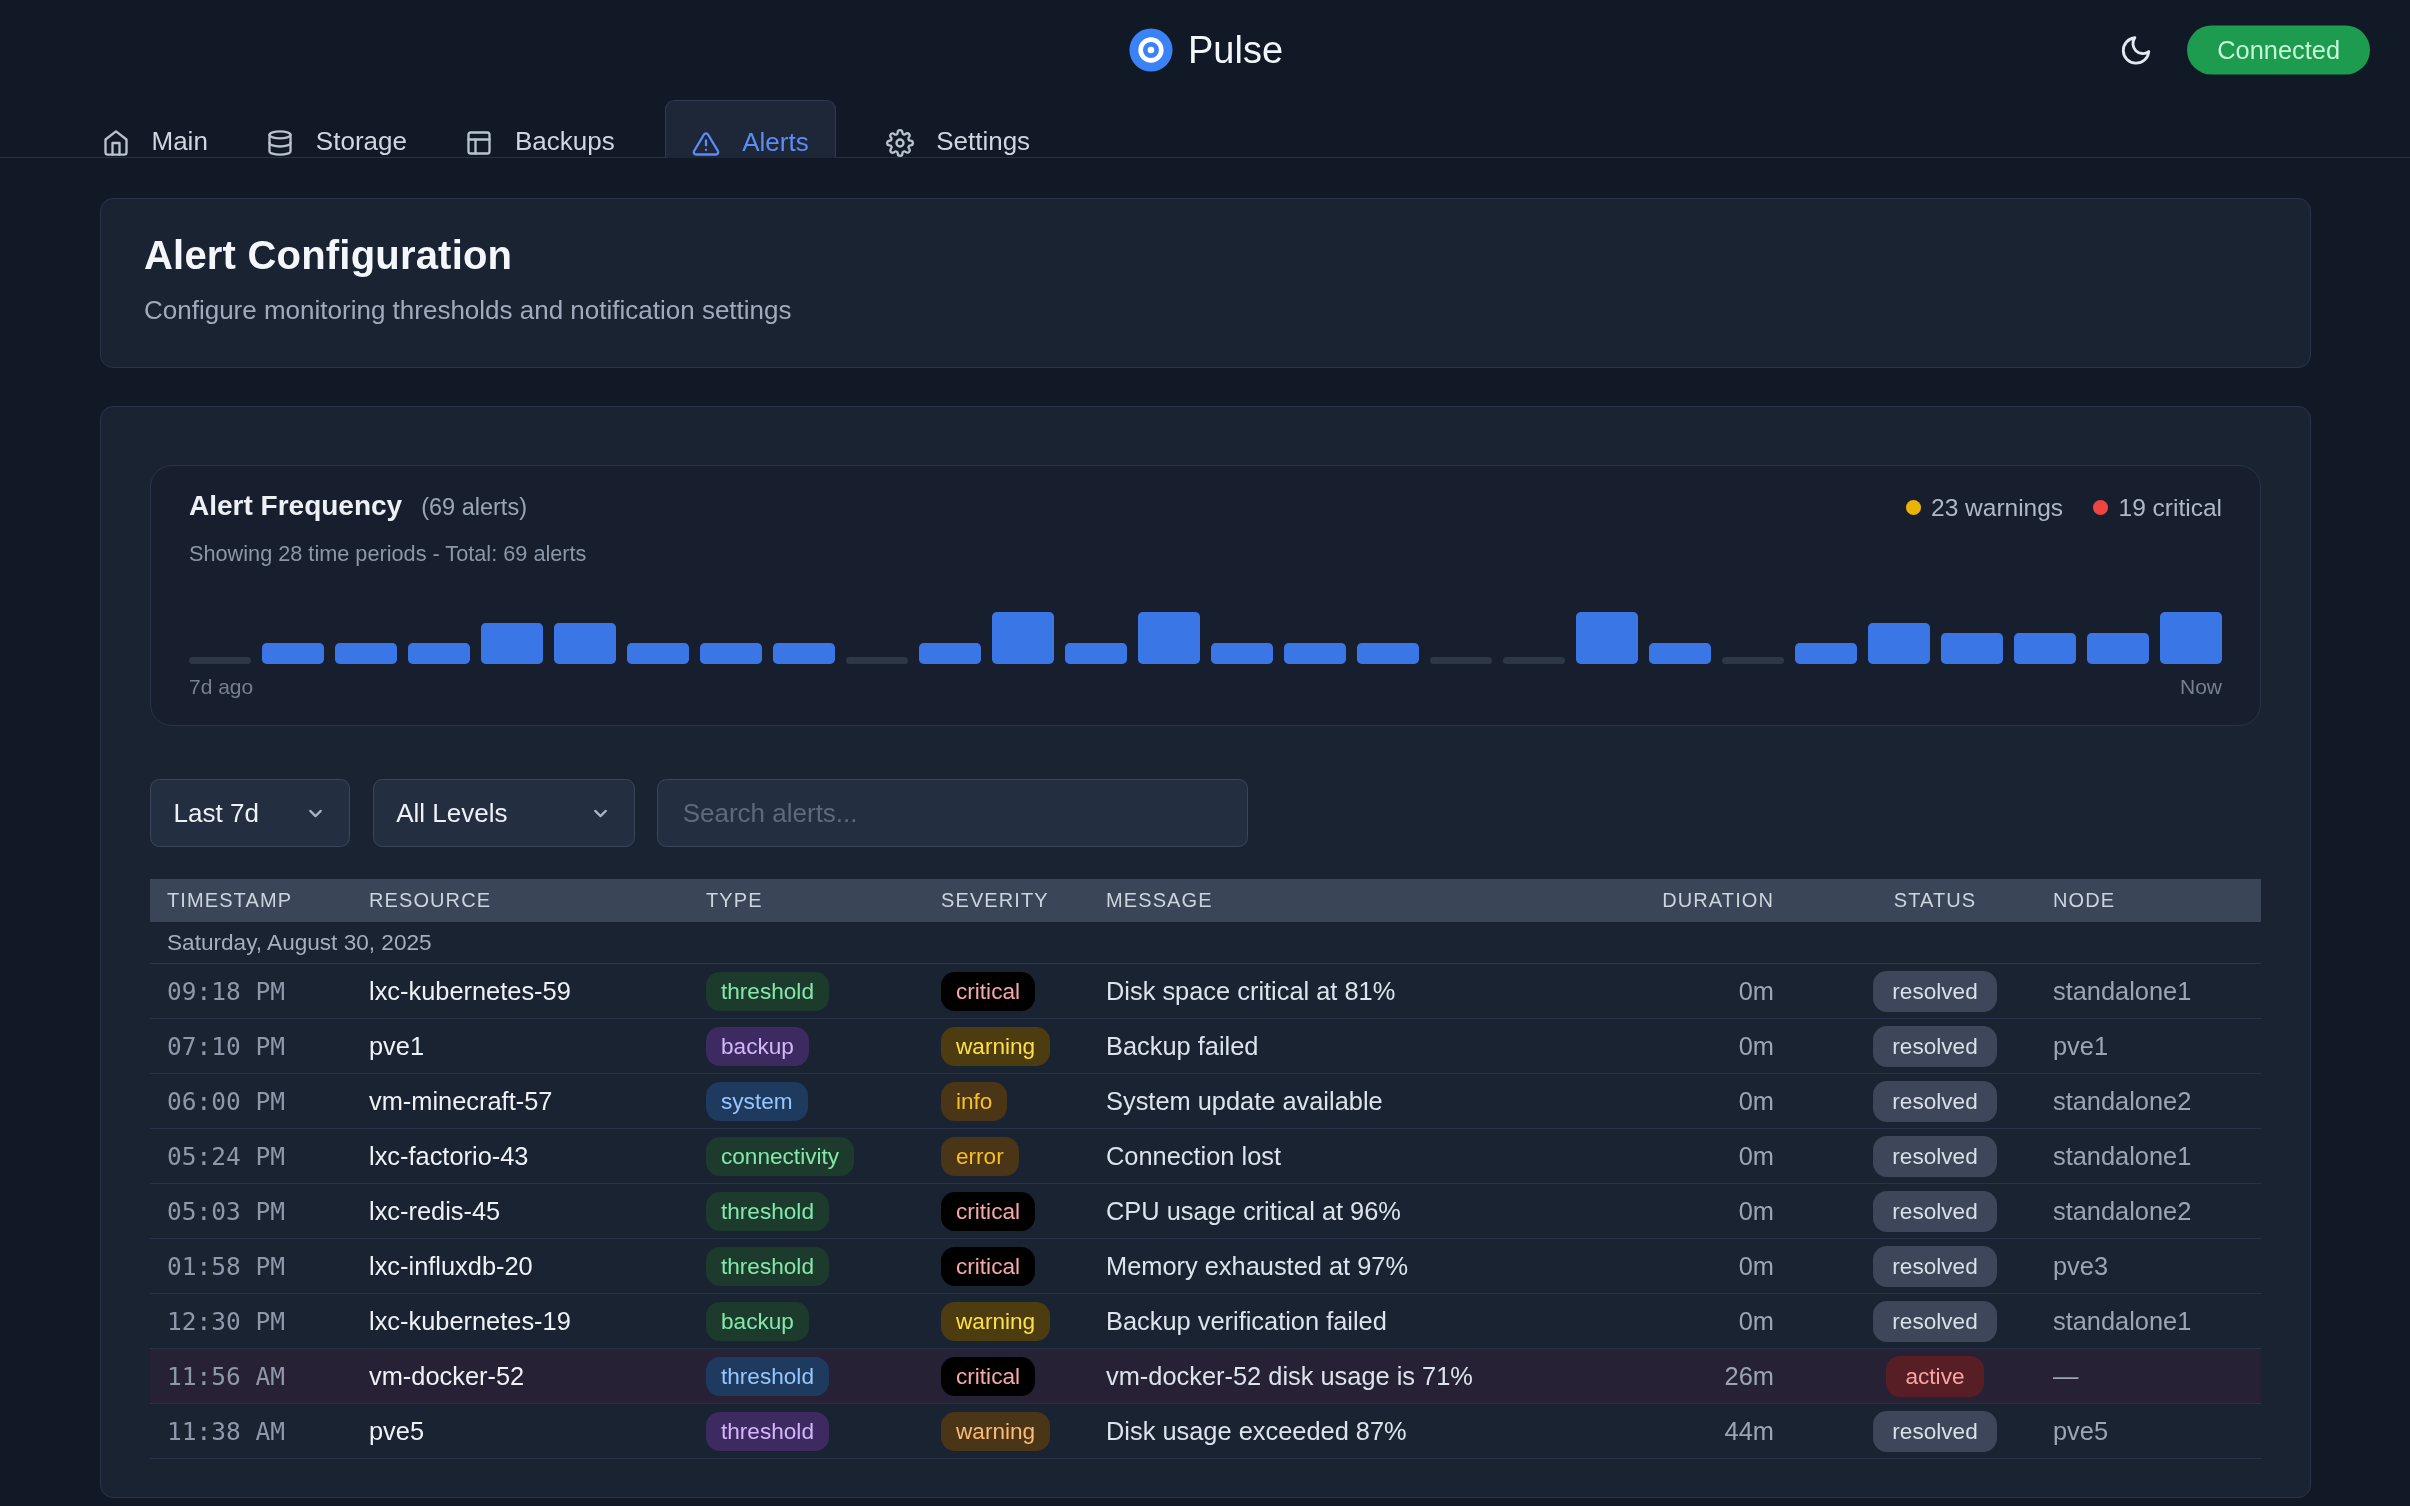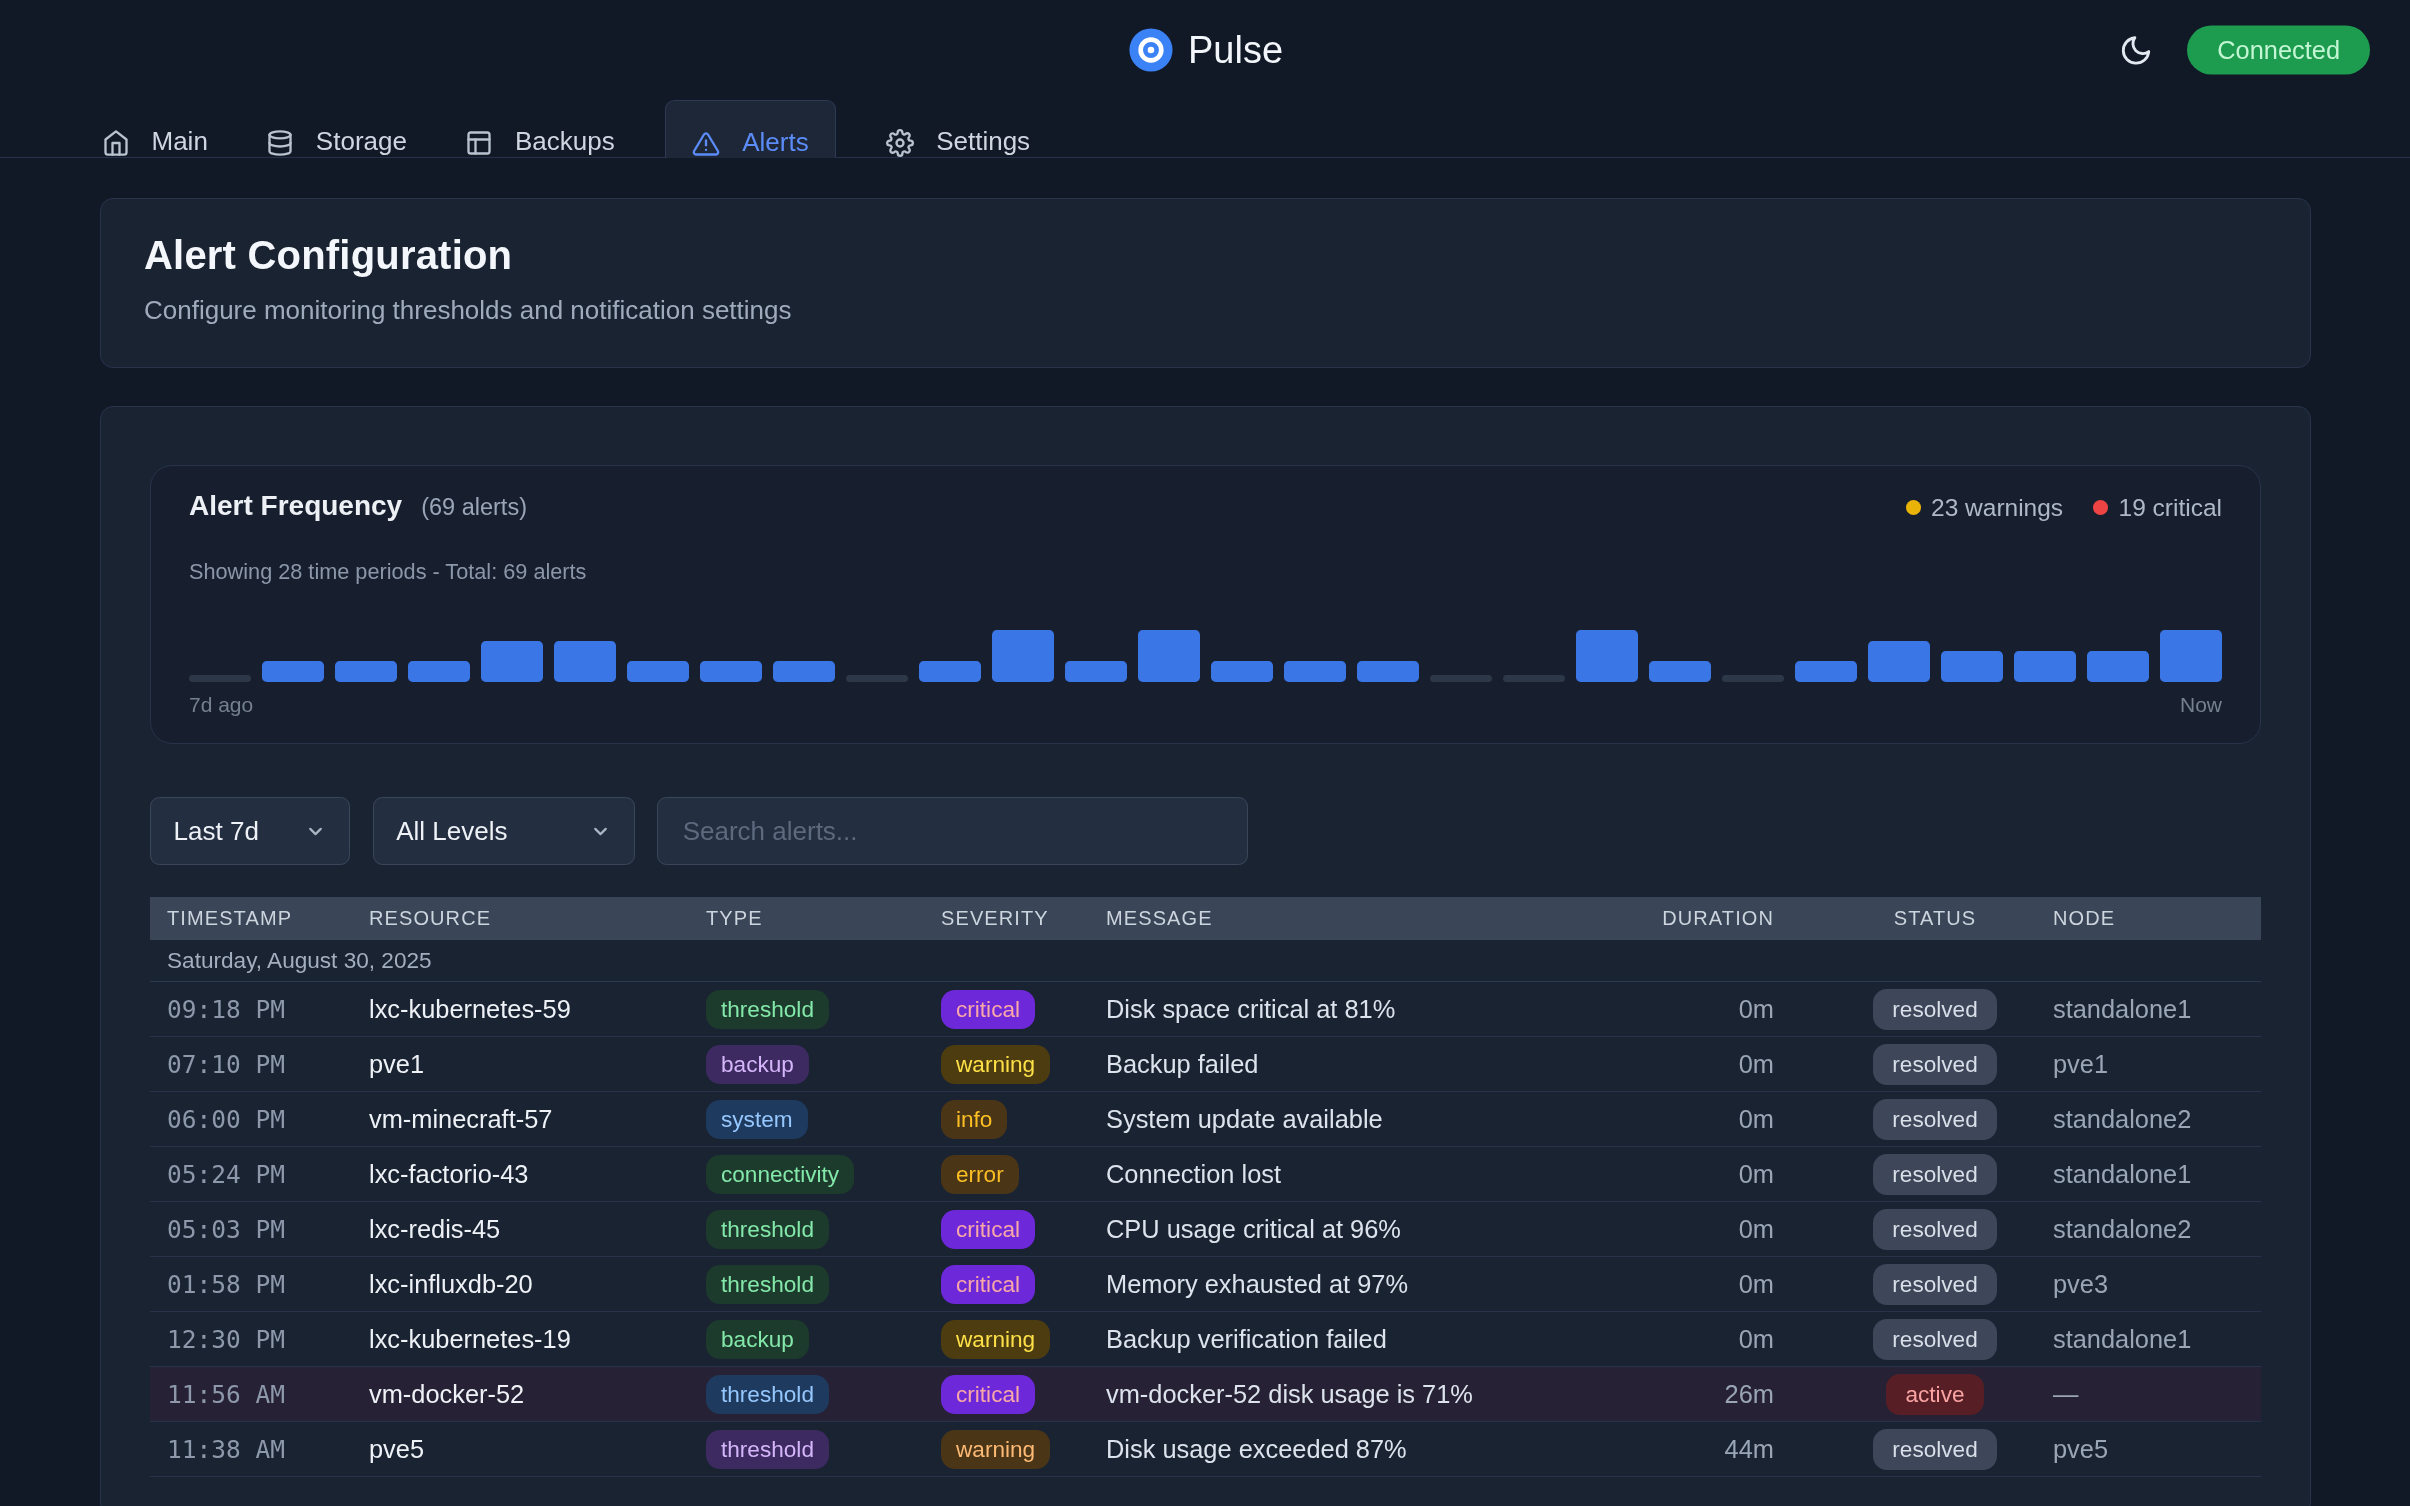--- a/index.html
+++ b/index.html
@@ -49,21 +49,21 @@
   
   .chart-card { margin-top:58px; background:#171f2e; border:0.9px solid #27334b; border-radius:22px;
          padding:24px 38px 26px; }
   .chart-head { display:flex; align-items:baseline; }
   .chart-title { font-size:28px; font-weight:600; color:#edf1f6; }
   .chart-count { font-size:23.5px; color:#9aa6b7; margin-left:19px; }
   .chart-legend { margin-left:auto; display:flex; gap:30px; align-items:center;
          font-size:24.5px; color:#aeb9c8; }
   .legend-item { display:flex; align-items:center; gap:10.4px; }
   .legend-dot { width:15px; height:15px; border-radius:50%; }
-  .chart-sub { margin-top:37px; font-size:21.7px; color:#8b97a9; }
+  .chart-sub { margin-top:19px; font-size:21.7px; color:#8b97a9; }
   .bars { margin-top:41px; height:56px; display:flex; align-items:flex-end; gap:11.3px; }
   .bar { flex:1; border-radius:4.7px; }
   .chart-axis { display:flex; justify-content:space-between; margin-top:11.3px;
          font-size:21px; color:#75818f; }
 
   
   .filters { margin-top:53px; display:flex; gap:22.6px; }
   .select { height:68px; background:#232e41; border:0.9px solid #3a4659; border-radius:9.4px;
          display:flex; align-items:center; justify-content:space-between; padding:0 22.6px;
          font-size:26px; color:#eef2f7; cursor:pointer; }
@@ -91,21 +91,21 @@
   .c-res { color:#eef2f7; }
   .c-msg { color:#dce3ec; }
   .c-dur { text-align:right; padding-right:15px; color:#9aa6b6; }
   .c-status { text-align:center; padding-left:75px; }
   .c-node { padding-left:47px; color:#9aa6b6; }
 
   .badge { display:inline-block; padding:4.7px 15px; border-radius:14px; font-size:22.6px; line-height:1.3; }
   .v-green   { background:#1d3b2c; color:#83e8a9; }
   .v-purple  { background:#3c2a60; color:#d6b6fb; }
   .v-blue    { background:#1e3a5f; color:#96c7fd; }
-  .v-red     { background:#6d28d9; color:#f9a8a8; }
+  .v-red     { background:#000000; color:#f9a8a8; }
   .v-yellow  { background:#4c3c10; color:#fde047; }
   .v-amber   { background:#4a3517; color:#fbbf24; }
   .v-orange  { background:#4a3517; color:#fdba74; }
   .v-slate   { background:#3d4759; color:#d9dfe8; padding:5.6px 19px; }
   .v-darkred { background:#571f25; color:#f9a3a3; padding:5.6px 19px; }
 </style>
 </head>
 <body>
 
 <header class="topbar">

